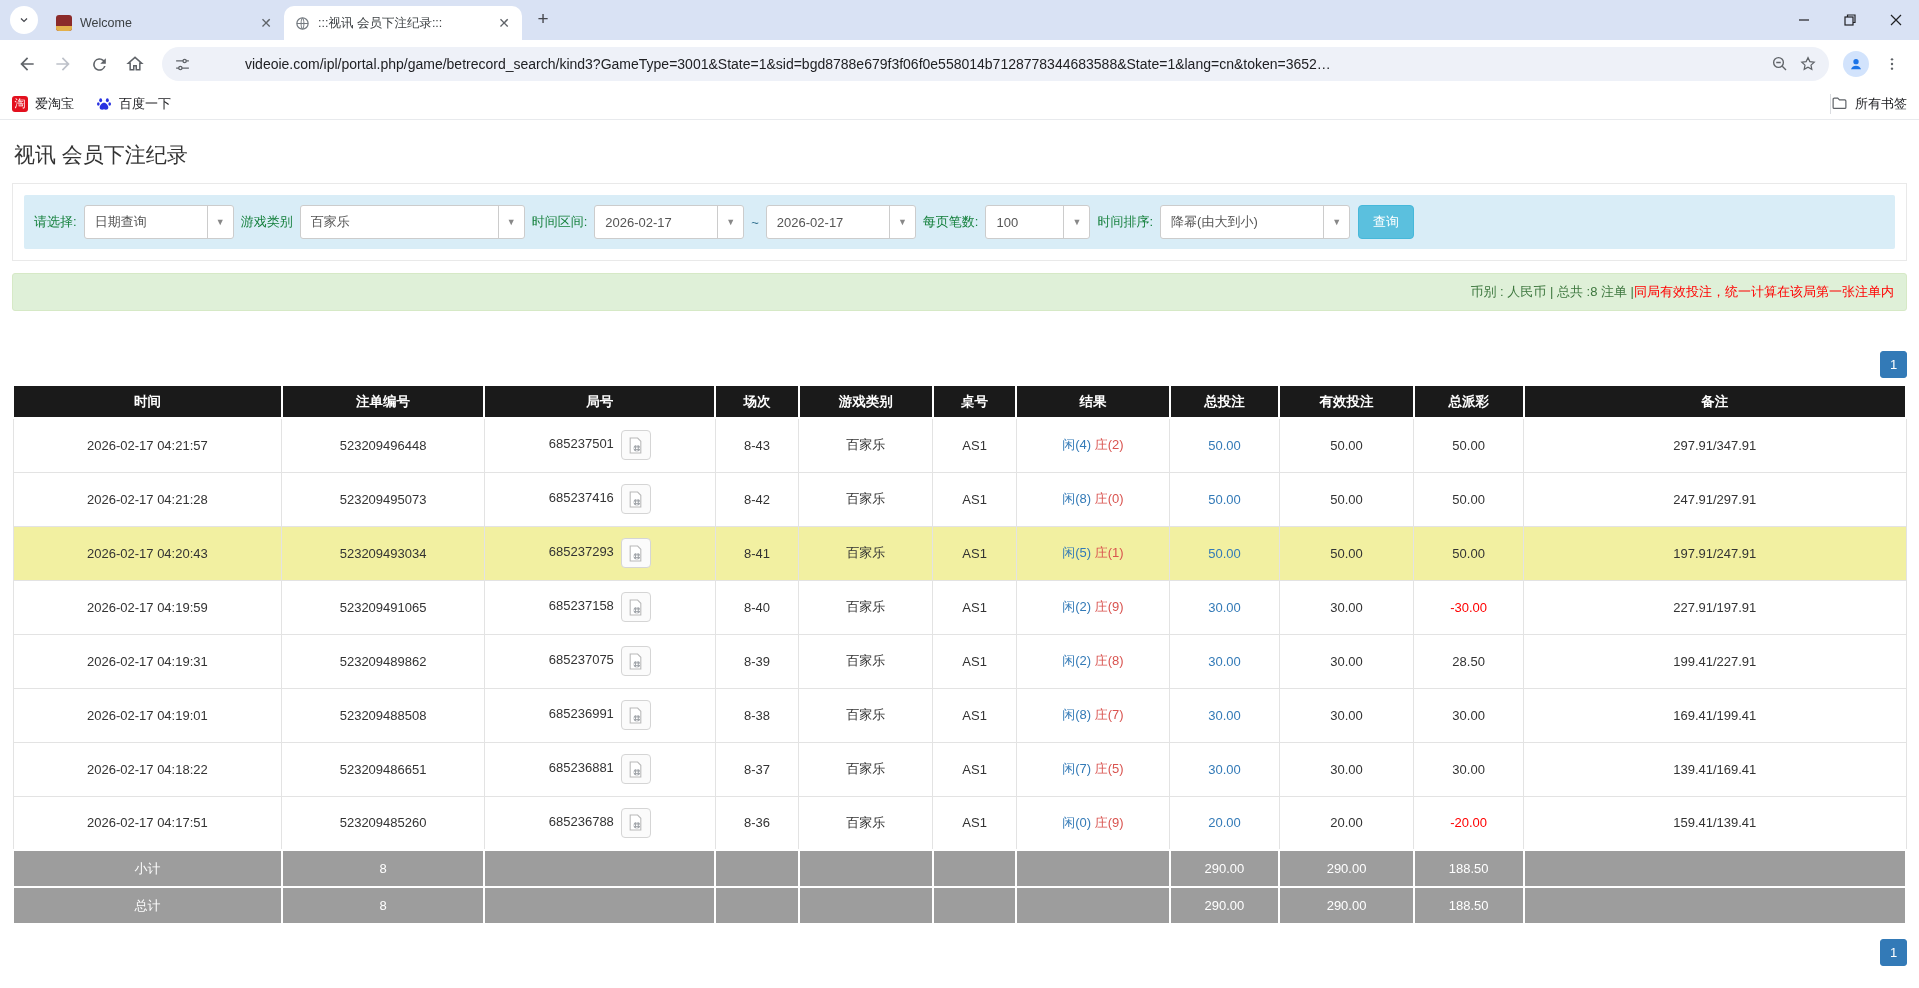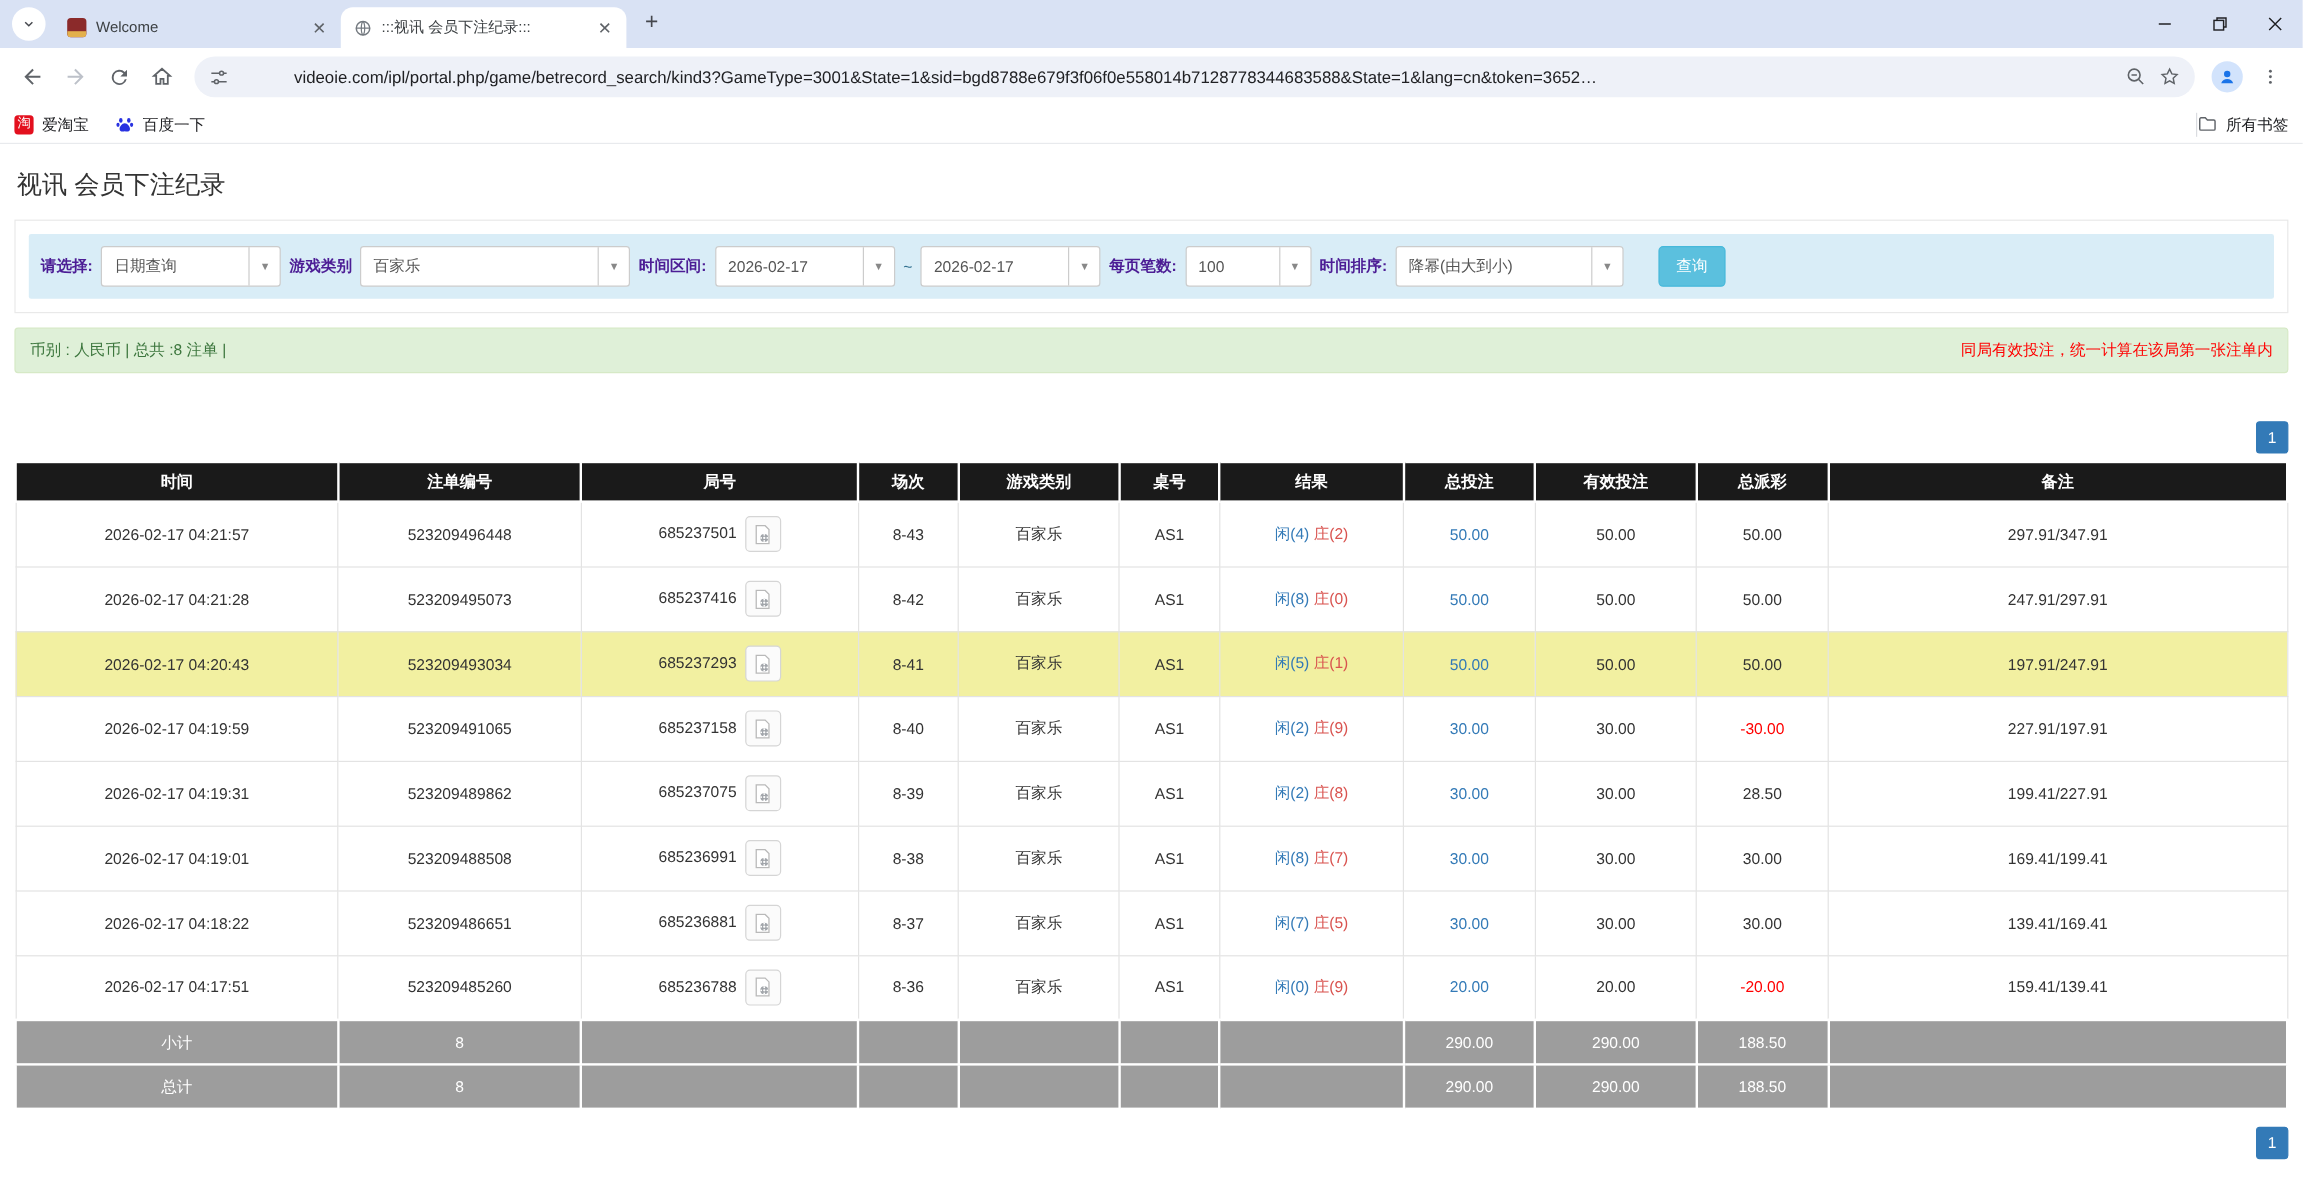--- a/index.html
+++ b/index.html
@@ -38,32 +38,32 @@
     display:flex; align-items:center; justify-content:center; line-height:1; }
   .bm-right { position:absolute; right:12px; display:flex; align-items:center; }
   .bm-divider { width:1px; height:20px; background:#dadce0; }
 
   
   .page { background:#fff; height:867px; overflow:hidden; }
   .page-title { margin:20px 0 14px 14px; font-size:21px; line-height:29px; color:#333; font-weight:500; }
 
   .filter-wrap { margin:0 12px; border:1px solid #e9e9e9; padding:11px; background:#fff; }
   .filter-bar { background:#d9edf7; border-radius:2px; padding:10px; display:flex; align-items:center; gap:7px; }
-  .f-label { font-size:13px; font-weight:bold; color:#4c1d95; white-space:nowrap; }
+  .f-label { font-size:13px; font-weight:normal; color:#15803d; white-space:nowrap; }
   .sel { height:34px; background:#fff; border:1px solid #ccc; border-radius:3px; display:flex; align-items:center; }
   .sel-text { flex:1; padding:0 10px; font-size:13px; color:#555; white-space:nowrap; overflow:hidden; }
   .sel-arrow { width:26px; align-self:stretch; border-left:1px solid #ccc; display:flex; align-items:center;
     justify-content:center; color:#888; font-size:9px; }
   .w150{width:150px}.w225{width:225px}.w185{width:150px}.w105{width:105px}.w190{width:190px}
   .tilde { font-size:13px; color:#31708f; }
-  .btn-search { margin-left:22px; height:34px; padding:0 14px; background:#5bc0de; border:1px solid #46b8da;
+  .btn-search { margin-left:1px; height:34px; padding:0 14px; background:#5bc0de; border:1px solid #46b8da;
     border-radius:4px; color:#fff; font-size:13px; }
 
   .summary-bar { margin:12px 12px 0; background:#dff0d8; border:1px solid #d6e9c6; border-radius:3px;
-    padding:9px 12px; display:flex; justify-content:space-between; align-items:center; font-size:13px; }
+    padding:9px 12px; display:flex; justify-content:flex-end; align-items:center; font-size:13px; }
   .summary-left { color:#3c763d; }
   .summary-right { color:#ff0000; }
 
   .pager-top { margin:40px 12px 6px; display:flex; justify-content:flex-end; }
   .pager-bottom { margin:14px 12px 0; display:flex; justify-content:flex-end; }
   .page-btn { min-width:27px; height:27px; background:#337ab7; border:1px solid #337ab7; border-radius:3px;
     color:#fff; font-size:13px; display:flex; align-items:center; justify-content:center; }
 
   table.bet-table { width:calc(100% - 24px); margin:0 12px; border-collapse:collapse; table-layout:fixed; }
   col.c0{width:14.2%} col.c1{width:10.7%} col.c2{width:12.2%} col.c3{width:4.4%} col.c4{width:7.1%}

